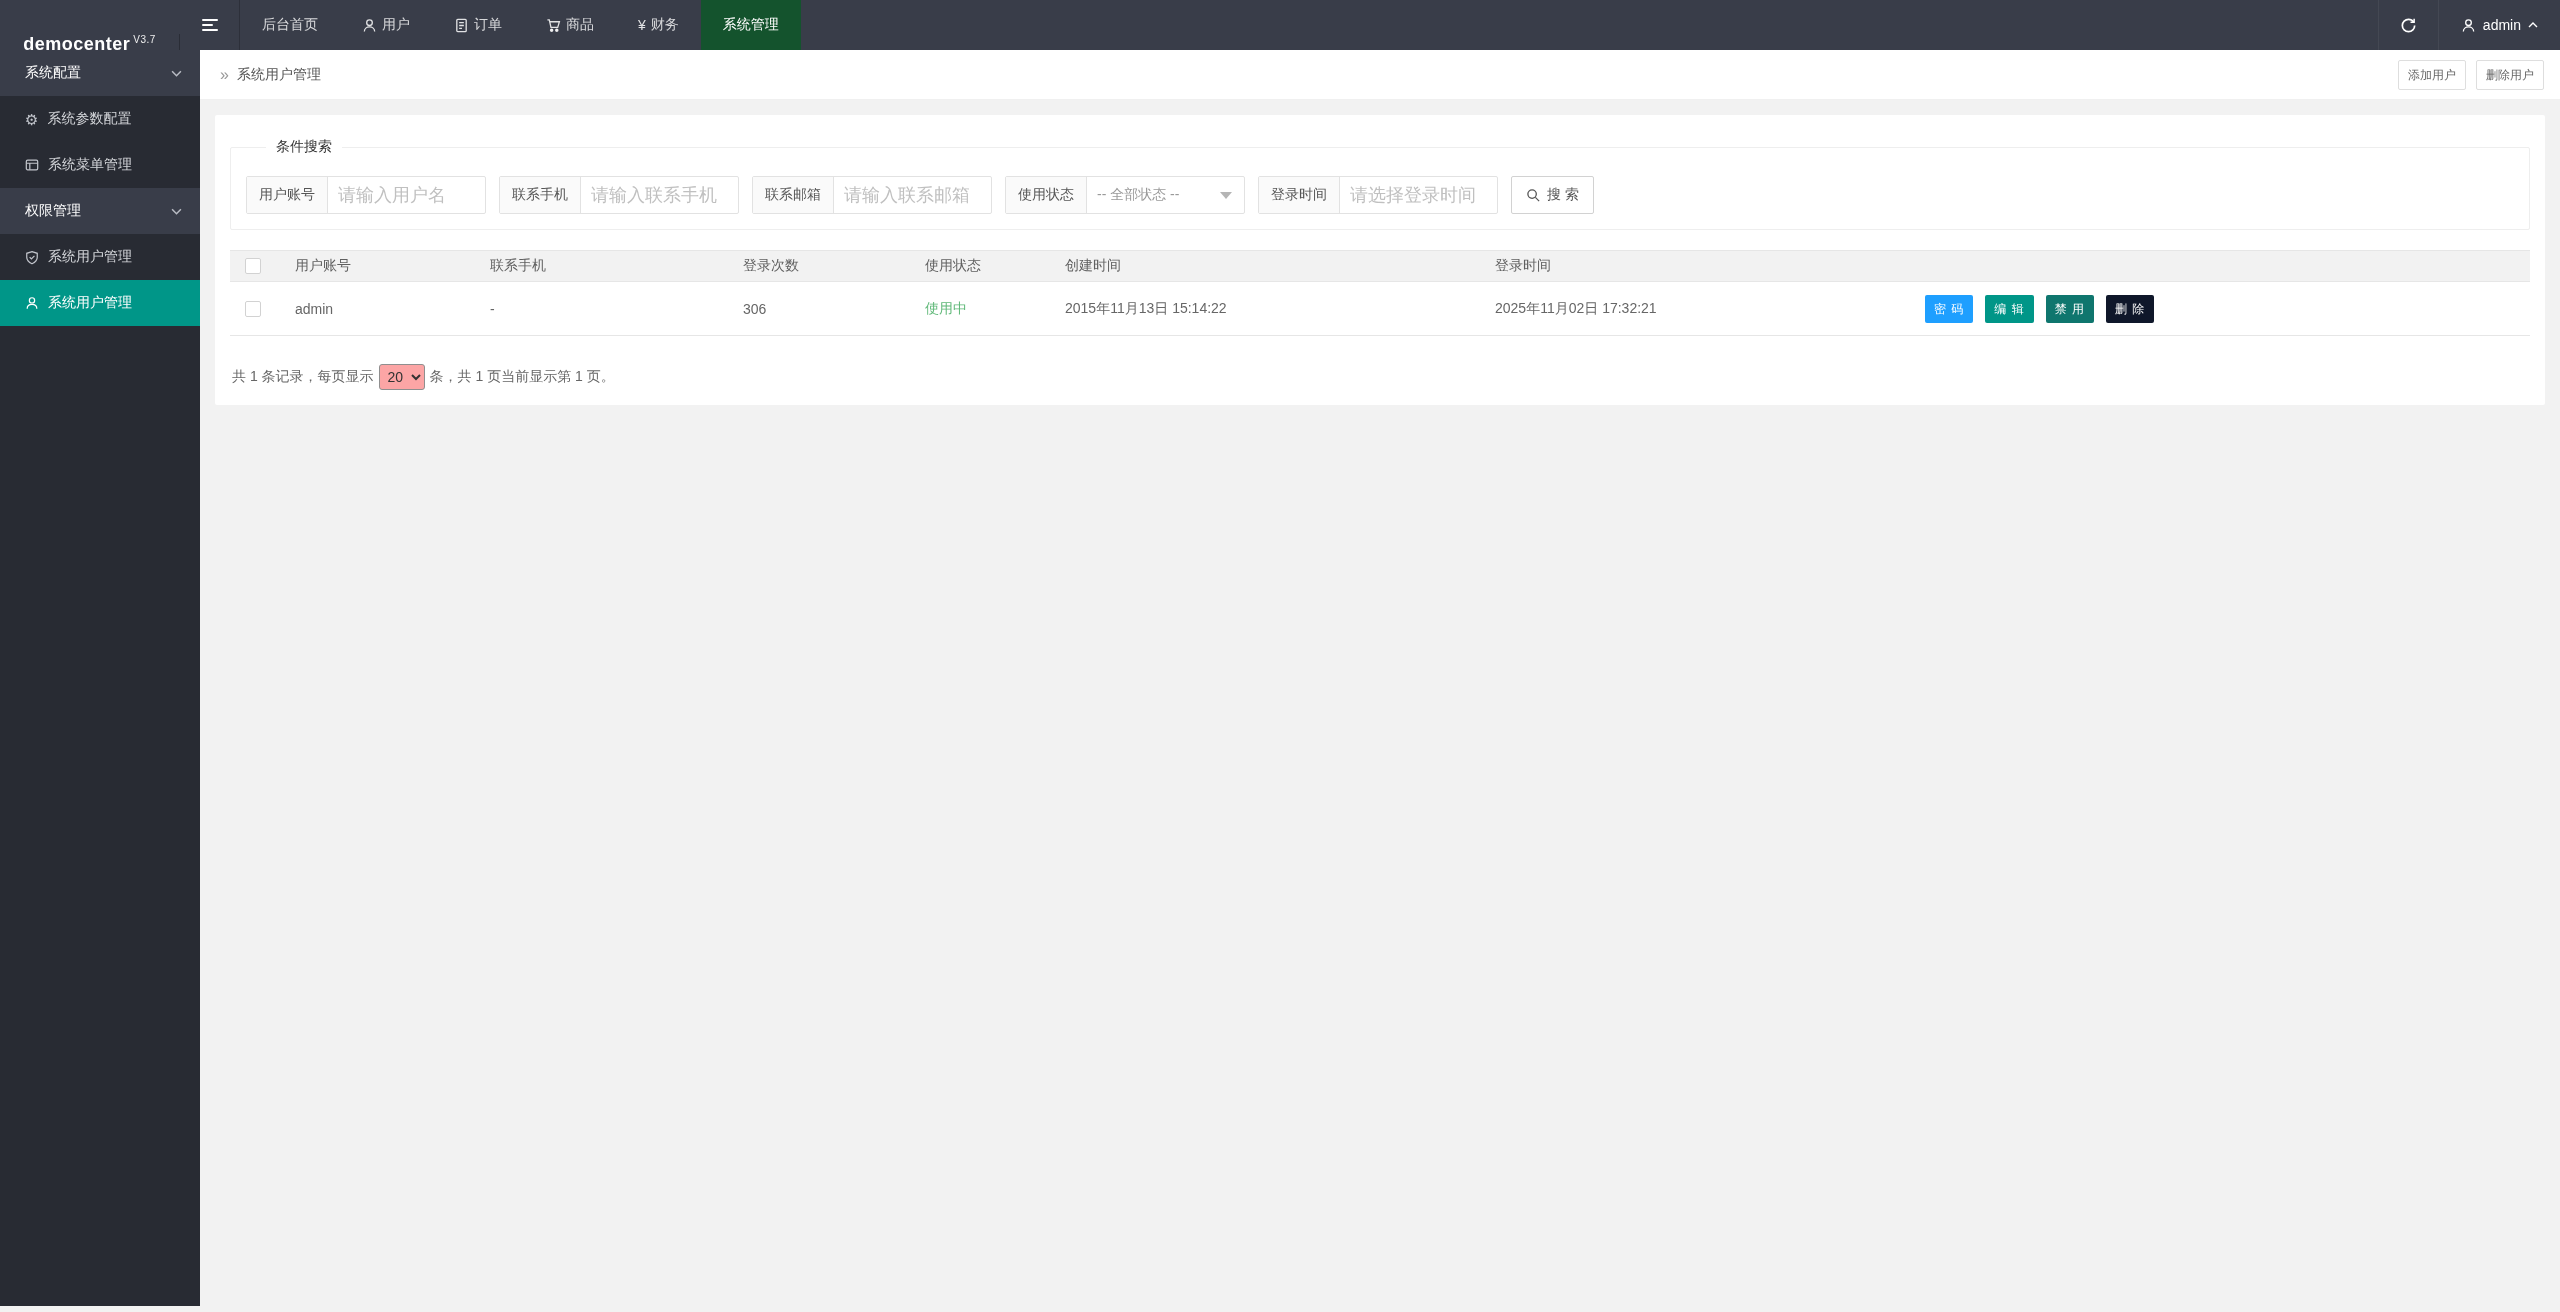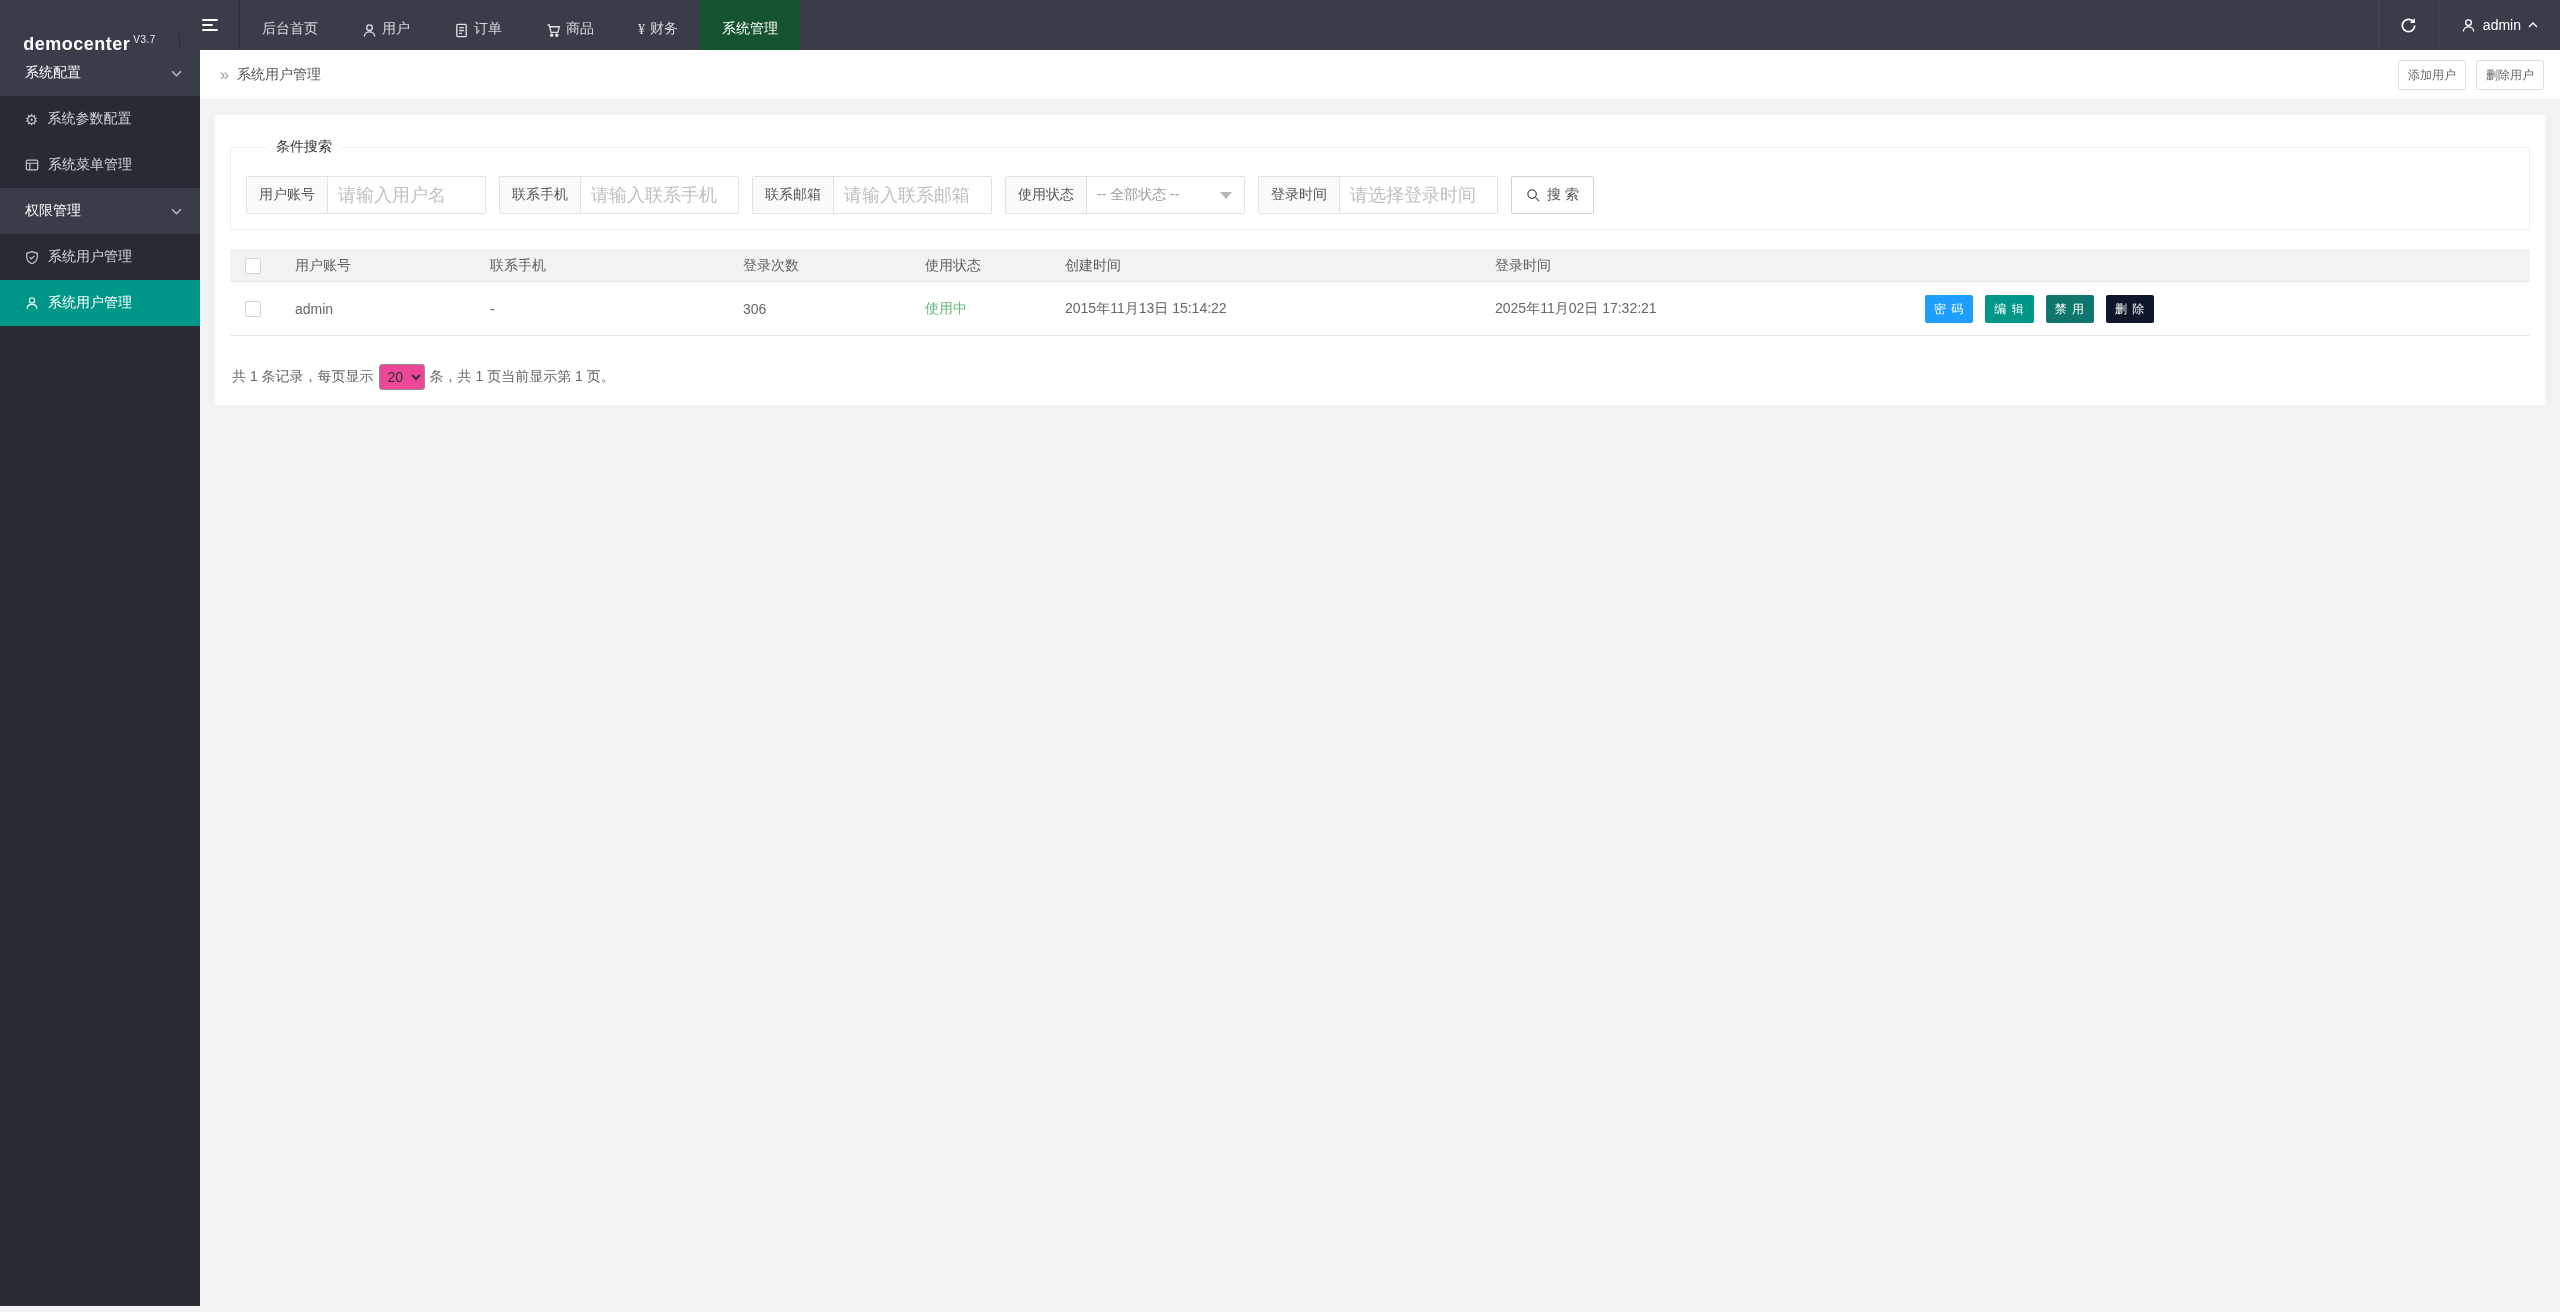--- a/index.html
+++ b/index.html
@@ -25,22 +25,22 @@
   .hamburger {
     width: 60px; display: flex; align-items: center; justify-content: center;
     cursor: pointer; border-right: 1px solid rgba(0,0,0,.2); color: #fff;
   }
   .hamburger .bars span { display: block; height: 2px; background: #fff; margin: 3px 0; border-radius: 1px; }
   .hamburger .bars span:nth-child(1) { width: 16px; }
   .hamburger .bars span:nth-child(2) { width: 11px; }
   .hamburger .bars span:nth-child(3) { width: 16px; }
   .nav { display: flex; align-items: stretch; }
   .nav-item {
-    display: flex; align-items: flex-end; padding: 12px 22px; cursor: pointer;
-    color: rgba(255,255,255,.8); font-size: 14px; white-space: nowrap; font-family: Liberation Serif, serif;
+    display: flex; align-items: center; padding: 12px 22px; cursor: pointer;
+    color: rgba(255,255,255,.8); font-size: 14px; white-space: nowrap;
   }
   .nav-item .ico { margin-right: 5px; display: flex; align-items: center; color: rgba(255,255,255,.85); }
   .nav-item.active { background: #14532d; color: #fff; }
   .nav-right { margin-left: auto; display: flex; align-items: stretch; }
   .nav-refresh {
     width: 60px; display: flex; align-items: center; justify-content: center;
     color: #fff; cursor: pointer; border-left: 1px solid rgba(255,255,255,.06);
   }
   .nav-user {
     display: flex; align-items: center; gap: 7px; padding: 0 22px;
@@ -138,21 +138,21 @@
     height: 28px; line-height: 28px; padding: 0 9px; border: 0; border-radius: 2px;
     color: #fff; font-size: 12px; cursor: pointer; letter-spacing: 1px; font-family: inherit;
   }
   .btn-blue { background: #1E9FFF; } .btn-teal { background: #009688; }
   .btn-yellow { background: #0f766e; } .btn-red { background: #0f172a; }
 
   
   .pager { margin-top: 28px; display: flex; align-items: center; gap: 5px; color: #666; font-size: 14px; padding-left: 2px; }
   .pager select {
     height: 26px; border: 1px solid #8f8f8f; border-radius: 3px; font-size: 14px;
-    color: #333; padding: 0 4px; font-family: inherit; background: #ec4899;
+    color: #333; padding: 0 4px; font-family: inherit; background: #fca5a5;
   }
 </style>
 </head>
 <body>
 
 <header class="header">
   <div class="logo">
     <span>democenter</span>
       <sup>V3.7</sup>
   </div>

